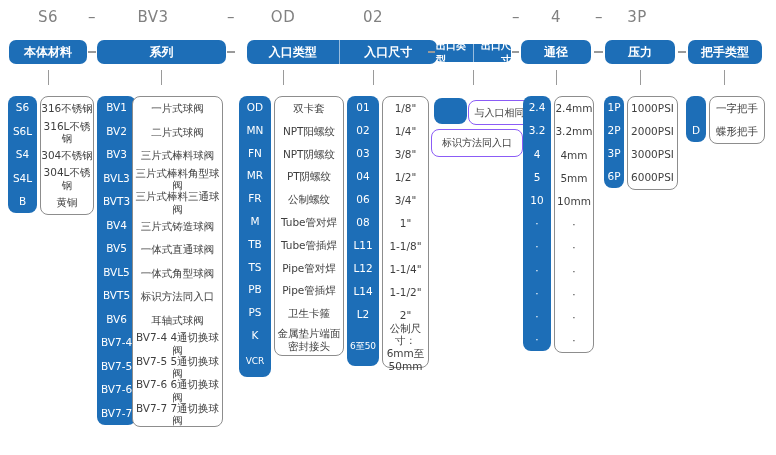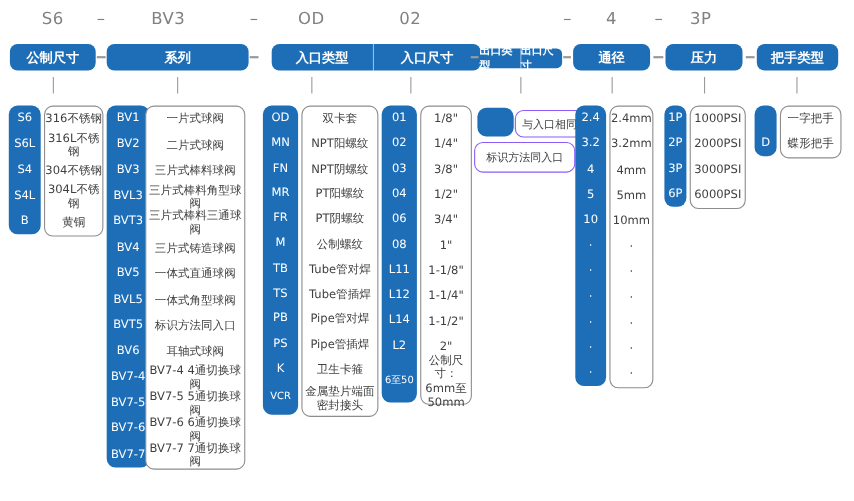--- a/index.html
+++ b/index.html
@@ -6,21 +6,21 @@
   .canvas{position:relative;width:776px;height:455px;background:#fff;overflow:hidden;}
 
   
   .mseg{position:absolute;top:8px;transform:translateX(-50%);font-size:15px;color:#818181;letter-spacing:.5px;white-space:nowrap;}
 
   
   .hdr{position:absolute;top:40px;height:24px;background:var(--blue);border-radius:7px;color:#fff;
        display:flex;align-items:center;justify-content:center;font-size:12px;font-weight:bold;}
   .hdr-combo{padding:0;}
   .hdr-combo .half{height:100%;display:flex;align-items:center;justify-content:center;}
-  .hdr-combo .half+.half{border-left:1px solid rgba(255,255,255,.55);}
+  .hdr-combo .half+.half{border-left:1px solid rgba(255,255,255,.55);text-align:right;}
   .hdr-sm{top:44px;height:18px;font-size:10px;border-radius:5px;}
 
   .dash{position:absolute;top:51px;height:2px;background:#9a9a9a;}
   .tick{position:absolute;top:70px;width:1px;height:15px;background:#9a9a9a;}
 
   
   .codes{position:absolute;background:var(--blue);border-radius:8px;color:#fff;display:flex;flex-direction:column;}
   .descs{position:absolute;background:#fff;border:1px solid #8d8d8d;border-radius:8px;color:#3f3f3f;display:flex;flex-direction:column;box-sizing:content-box;}
   .cell{height:var(--rh,23px);display:flex;align-items:center;justify-content:center;
         font-size:10.5px;line-height:1.2;white-space:pre-line;text-align:center;}
@@ -42,21 +42,21 @@
     <span class="mseg" style="left:153px">BV3</span>
     <span class="mseg" style="left:231px">–</span>
     <span class="mseg" style="left:283px">OD</span>
     <span class="mseg" style="left:373px">02</span>
     <span class="mseg" style="left:516px">–</span>
     <span class="mseg" style="left:556px">4</span>
     <span class="mseg" style="left:599px">–</span>
     <span class="mseg" style="left:637px">3P</span>
   </div>
 
-  <div class="hdr" style="left:9px;width:78px">公制尺寸</div>
+  <div class="hdr" style="left:9px;width:78px">本体材料</div>
   <div class="hdr" style="left:97px;width:129px">系列</div>
   <div class="hdr hdr-combo" style="left:247px;width:190px">
     <div class="half" style="width:92px">入口类型</div>
     <div class="half" style="width:98px">入口尺寸</div>
   </div>
   <div class="hdr hdr-combo hdr-sm" style="left:436px;width:75px">
     <div class="half" style="width:37px">出口类型</div>
     <div class="half" style="width:38px">出口尺寸</div>
   </div>
   <div class="hdr" style="left:605px;width:70px">压力</div>
@@ -138,21 +138,20 @@
       <div class="cell">TS</div>
       <div class="cell">PB</div>
       <div class="cell">PS</div>
       <div class="cell">K</div>
       <div class="cell tall">VCR</div>
     </div>
   <div class="descs" style="left:274px;top:96px;width:68px;--rh:22.8px;--th:30px">
       <div class="cell">双卡套</div>
       <div class="cell">NPT阳螺纹</div>
       <div class="cell">NPT阴螺纹</div>
-      <div class="cell">PT阳螺纹</div>
       <div class="cell">PT阴螺纹</div>
       <div class="cell">公制螺纹</div>
       <div class="cell">Tube管对焊</div>
       <div class="cell">Tube管插焊</div>
       <div class="cell">Pipe管对焊</div>
       <div class="cell">Pipe管插焊</div>
       <div class="cell">卫生卡箍</div>
       <div class="cell tall">金属垫片端面
 密封接头</div>
     </div>

